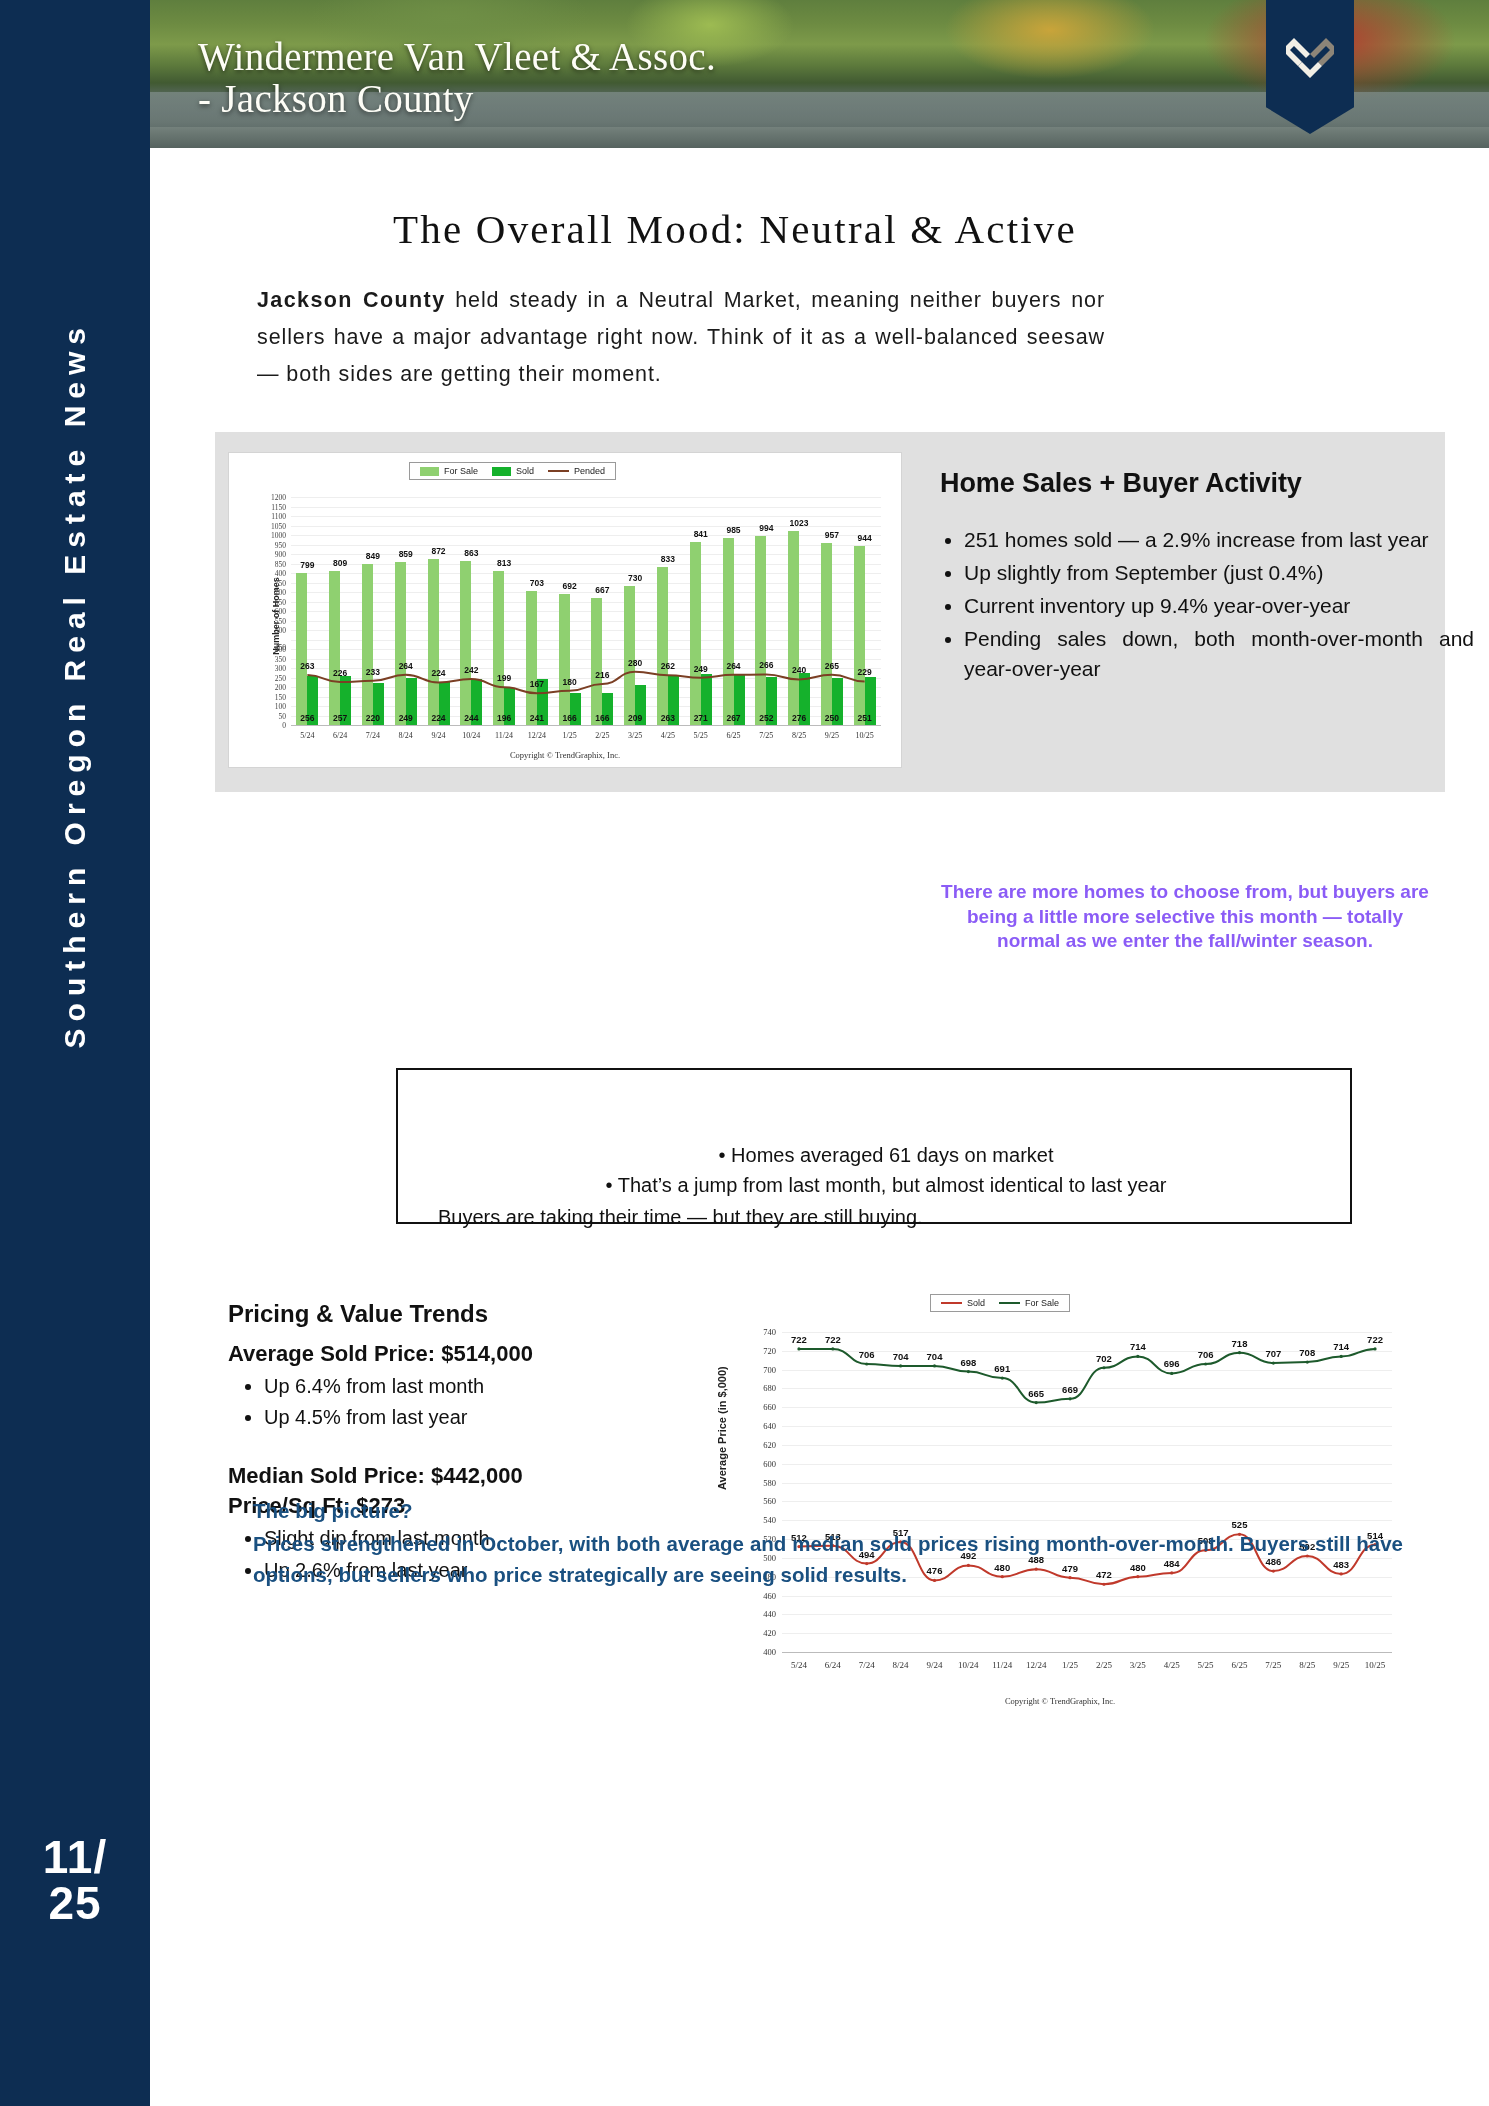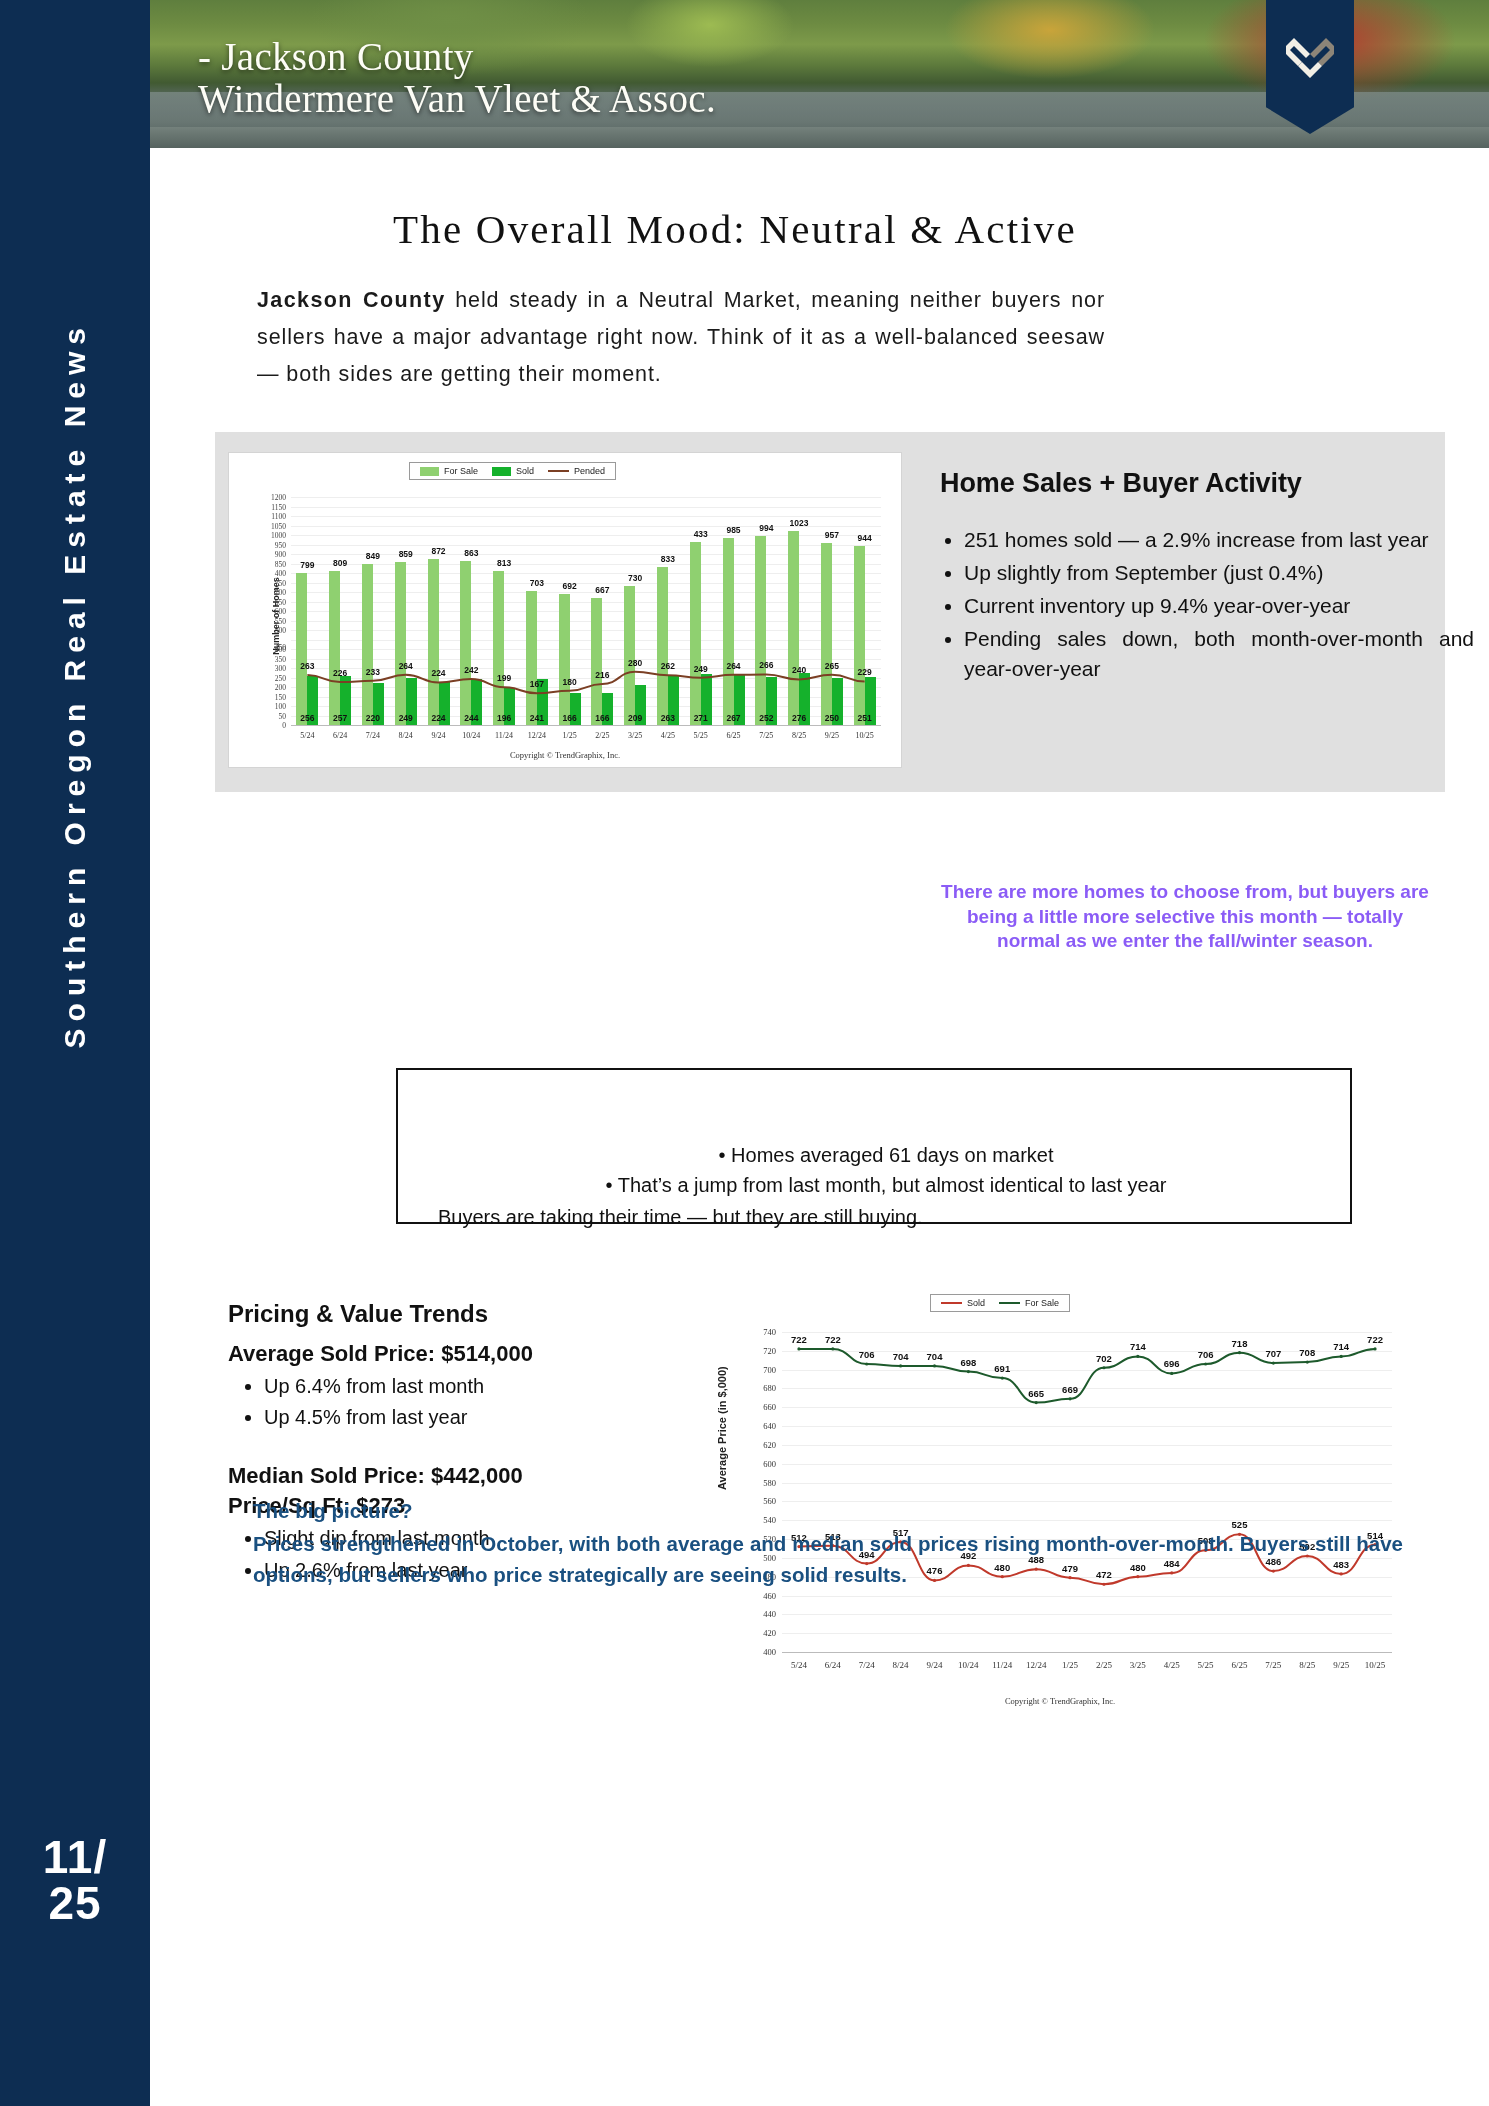--- a/index.html
+++ b/index.html
@@ -229,22 +229,22 @@
   </div>
   <div id="spine-date">
     <div>11/</div>
     <div>25</div>
   </div>
 </div>
 
 <div id="header">
   <div id="header-photo"></div>
   <div id="header-title">
+    <div>Windermere Van Vleet &amp; Assoc.</div>
     <div>- Jackson County</div>
-    <div>Windermere Van Vleet &amp; Assoc.</div>
   </div>
   <div id="logo-banner">
     <svg width="56" height="46" viewBox="0 0 56 46">
       <path d="M4 12 L12 4 L28 20 L24 24 L20 20 L12 12 L8 16 L20 28 L16 32 L4 20 Z" fill="#f2efe6"></path>
       <path d="M52 12 L44 4 L28 20 L32 24 L36 20 L44 12 L48 16 L36 28 L40 32 L52 20 Z" fill="#8d8578"></path>
       <path d="M16 32 L28 44 L40 32 L36 28 L28 36 L20 28 Z" fill="#f2efe6"></path>
     </svg>
   </div>
 </div>
 
@@ -414,21 +414,21 @@
         <div class="bar-forsale" style="height: 158.27px; background: rgb(143, 208, 112);"></div>
         <div class="bar-sold" style="height: 49.97px; background: rgb(21, 177, 44);"></div>
         <div class="lbl-forsale" style="top: 56.73px;">833</div>
         <div class="lbl-sold">263</div>
         <div class="lbl-pend" style="top: 164.22px;">262</div>
         <div class="xtick">4/25</div>
       </div>
       <div class="bar-slot" style="left: 397.722px;">
         <div class="bar-forsale" style="height: 182.97px; background: rgb(143, 208, 112);"></div>
         <div class="bar-sold" style="height: 51.49px; background: rgb(21, 177, 44);"></div>
-        <div class="lbl-forsale" style="top: 32.03px;">433</div>
+        <div class="lbl-forsale" style="top: 32.03px;">841</div>
         <div class="lbl-sold">271</div>
         <div class="lbl-pend" style="top: 166.69px;">249</div>
         <div class="xtick">5/25</div>
       </div>
       <div class="bar-slot" style="left: 430.5px;">
         <div class="bar-forsale" style="height: 187.15px; background: rgb(143, 208, 112);"></div>
         <div class="bar-sold" style="height: 50.73px; background: rgb(21, 177, 44);"></div>
         <div class="lbl-forsale" style="top: 27.85px;">985</div>
         <div class="lbl-sold">267</div>
         <div class="lbl-pend" style="top: 163.84px;">264</div>

